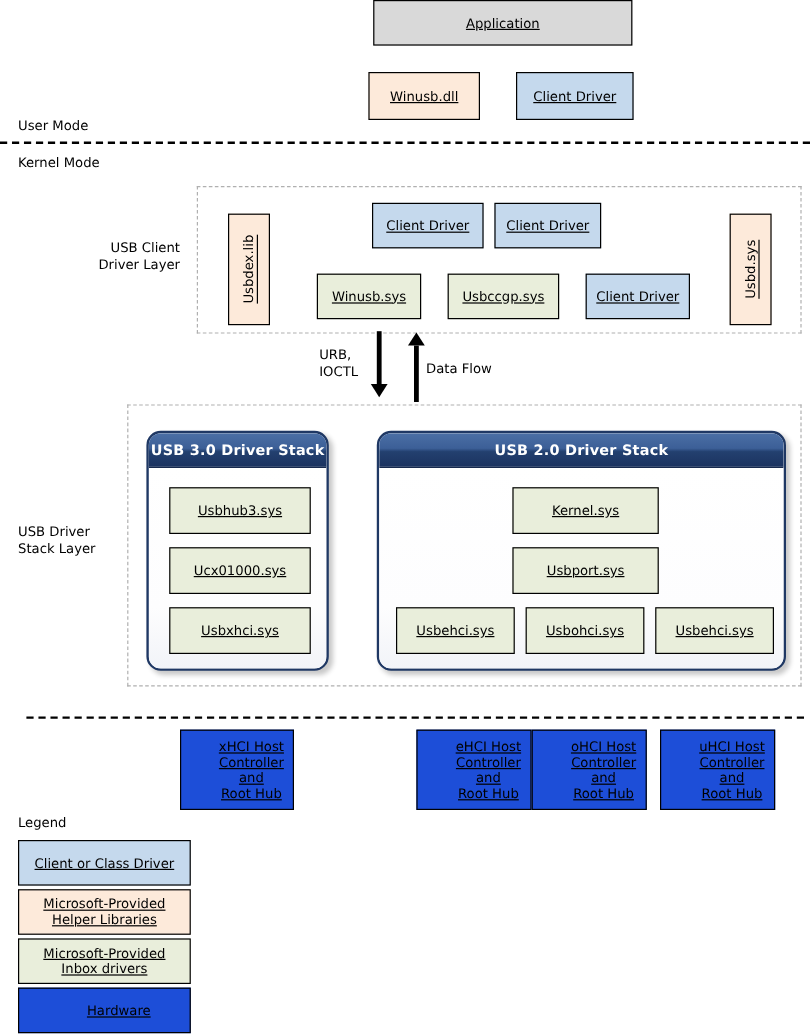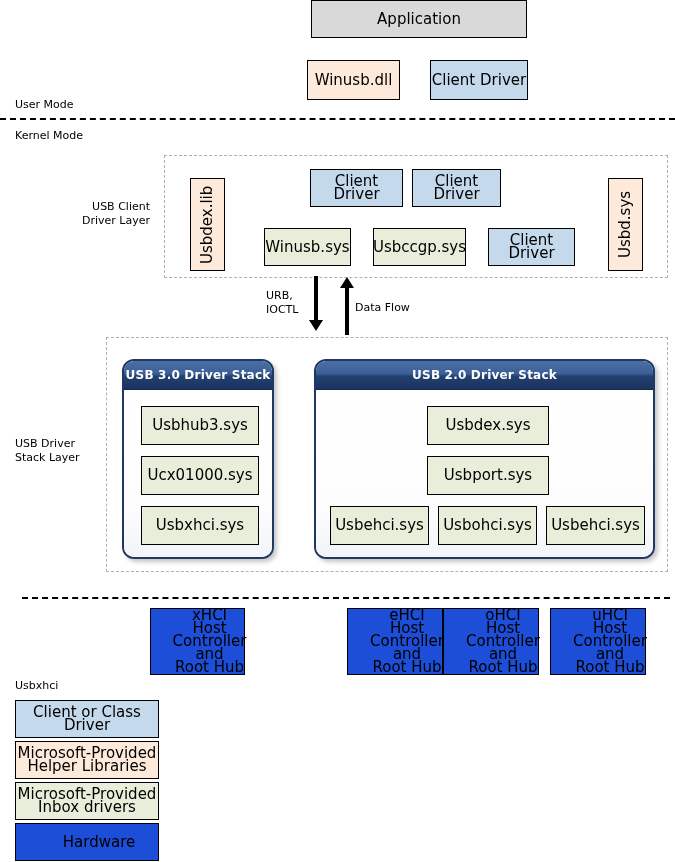--- a/index.html
+++ b/index.html
@@ -26,24 +26,25 @@
 
   
   .box {
     position: absolute;
     box-sizing: border-box;
     border: 1px solid #000000;
     display: flex;
     align-items: center;
     justify-content: center;
     text-align: center;
-    font-size: 15px;
+    font-size: 11px;
     line-height: 13px;
     color: #000000;
     white-space: pre-line;
+    text-decoration: underline;
   }
   .box.gray     { background: #d9d9d9; }
   .box.blue     { background: #c5d9ed; }
   .box.peach    { background: #fdeada; }
   .box.green    { background: #e9eedb; }
   .box.hardware { background: #1d4ed8; padding-left: 24px; }
 
   .box.vert {
     writing-mode: vertical-rl;
     transform: rotate(180deg);
@@ -175,21 +176,21 @@
     <div class="stack-body"></div>
     <div class="stack-title">USB 3.0 Driver Stack</div>
     <div class="box green" style="left:17px; top:45px; width:118px; height:39px;">Usbhub3.sys</div>
     <div class="box green" style="left:17px; top:95px; width:118px; height:39px;">Ucx01000.sys</div>
     <div class="box green" style="left:17px; top:145px; width:118px; height:39px;">Usbxhci.sys</div>
   </div>
 
   <div class="stack" style="left:314px; top:359px; width:341px; height:200px;">
     <div class="stack-body"></div>
     <div class="stack-title">USB 2.0 Driver Stack</div>
-    <div class="box green" style="left:111px; top:45px; width:122px; height:39px;">Usbdex.sys</div>
+    <div class="box green" style="left:111px; top:45px; width:122px; height:39px;">Kernel.sys</div>
     <div class="box green" style="left:111px; top:95px; width:122px; height:39px;">Usbport.sys</div>
     <div class="box green" style="left:14px; top:145px; width:99px; height:39px;">Usbehci.sys</div>
     <div class="box green" style="left:122px; top:145px; width:99px; height:39px;">Usbohci.sys</div>
     <div class="box green" style="left:230px; top:145px; width:99px; height:39px;">Usbehci.sys</div>
   </div>
 
   <div class="divider" style="left:22px; top:597px; width:648px;"></div>
 
   <div class="box hardware" style="left:150px; top:608px; width:95px; height:67px;">xHCI Host
 Controller and
@@ -200,21 +201,21 @@
 Root Hub</div>
 
   <div class="box hardware" style="left:443px; top:608px; width:96px; height:67px;">oHCI Host
 Controller and
 Root Hub</div>
 
   <div class="box hardware" style="left:550px; top:608px; width:96px; height:67px;">uHCI Host
 Controller and
 Root Hub</div>
 
-  <div class="label" style="left:15px; top:679px;">Usbxhci</div>
+  <div class="label" style="left:15px; top:679px;">Legend</div>
 
   <div class="box blue" style="left:15px; top:700px; width:144px; height:38px;">Client or Class Driver</div>
 
   <div class="box peach" style="left:15px; top:741px; width:144px; height:38px;">Microsoft-Provided
 Helper Libraries</div>
 
   <div class="box green" style="left:15px; top:782px; width:144px; height:38px;">Microsoft-Provided
 Inbox drivers</div>
 
   <div class="box hardware" style="left:15px; top:823px; width:144px; height:38px;">Hardware</div>

